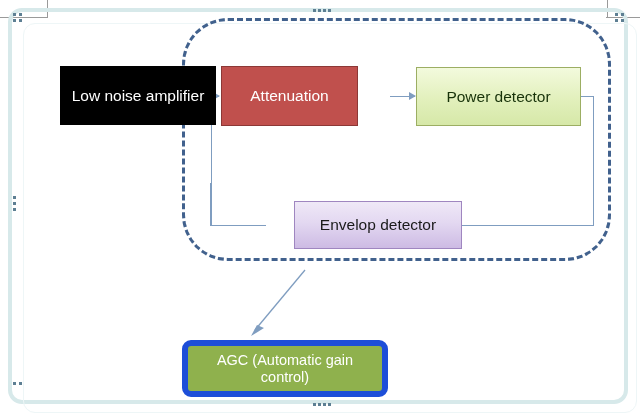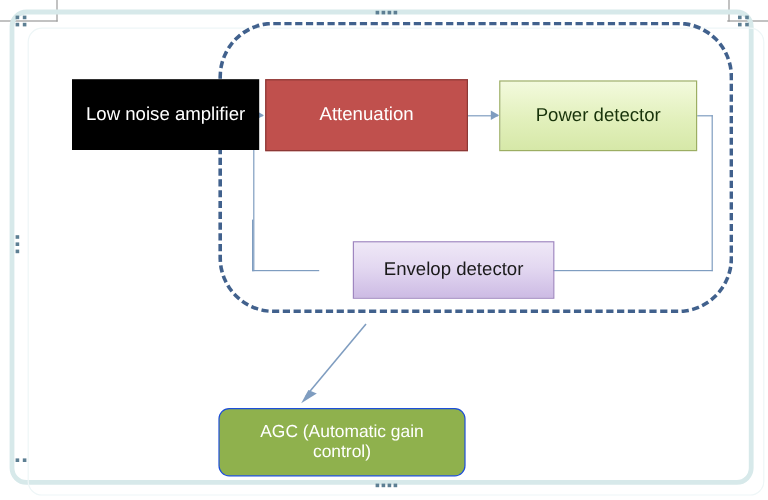--- a/index.html
+++ b/index.html
@@ -91,21 +91,21 @@
     height: 59px;
     background: #000000;
     color: #ffffff;
     font-size: 15.5px;
     margin-left: 44px;
   }
 
   .blk-atten {
     left: 221px;
     top: 66px;
-    width: 169px;
+    width: 137px;
     height: 60px;
     background: #c0504d;
     border: 1px solid #8c3836;
     color: #ffffff;
     font-size: 15.5px;
   }
 
   .blk-pa {
     left: 416px;
     top: 67px;
@@ -128,21 +128,21 @@
     font-size: 15.5px;
     margin-left: 29px;
   }
 
   .blk-agc {
     left: 182px;
     top: 340px;
     width: 206px;
     height: 57px;
     background: #8fb14d;
-    border: 1px solid #1d4ed8;
+    border: 6px solid #1d4ed8;
     border-radius: 9px;
     color: #ffffff;
     font-size: 14.5px;
     padding: 0 14px;
   }
 
   
   .conn {
     position: absolute;
     background: #7f9dc0;

